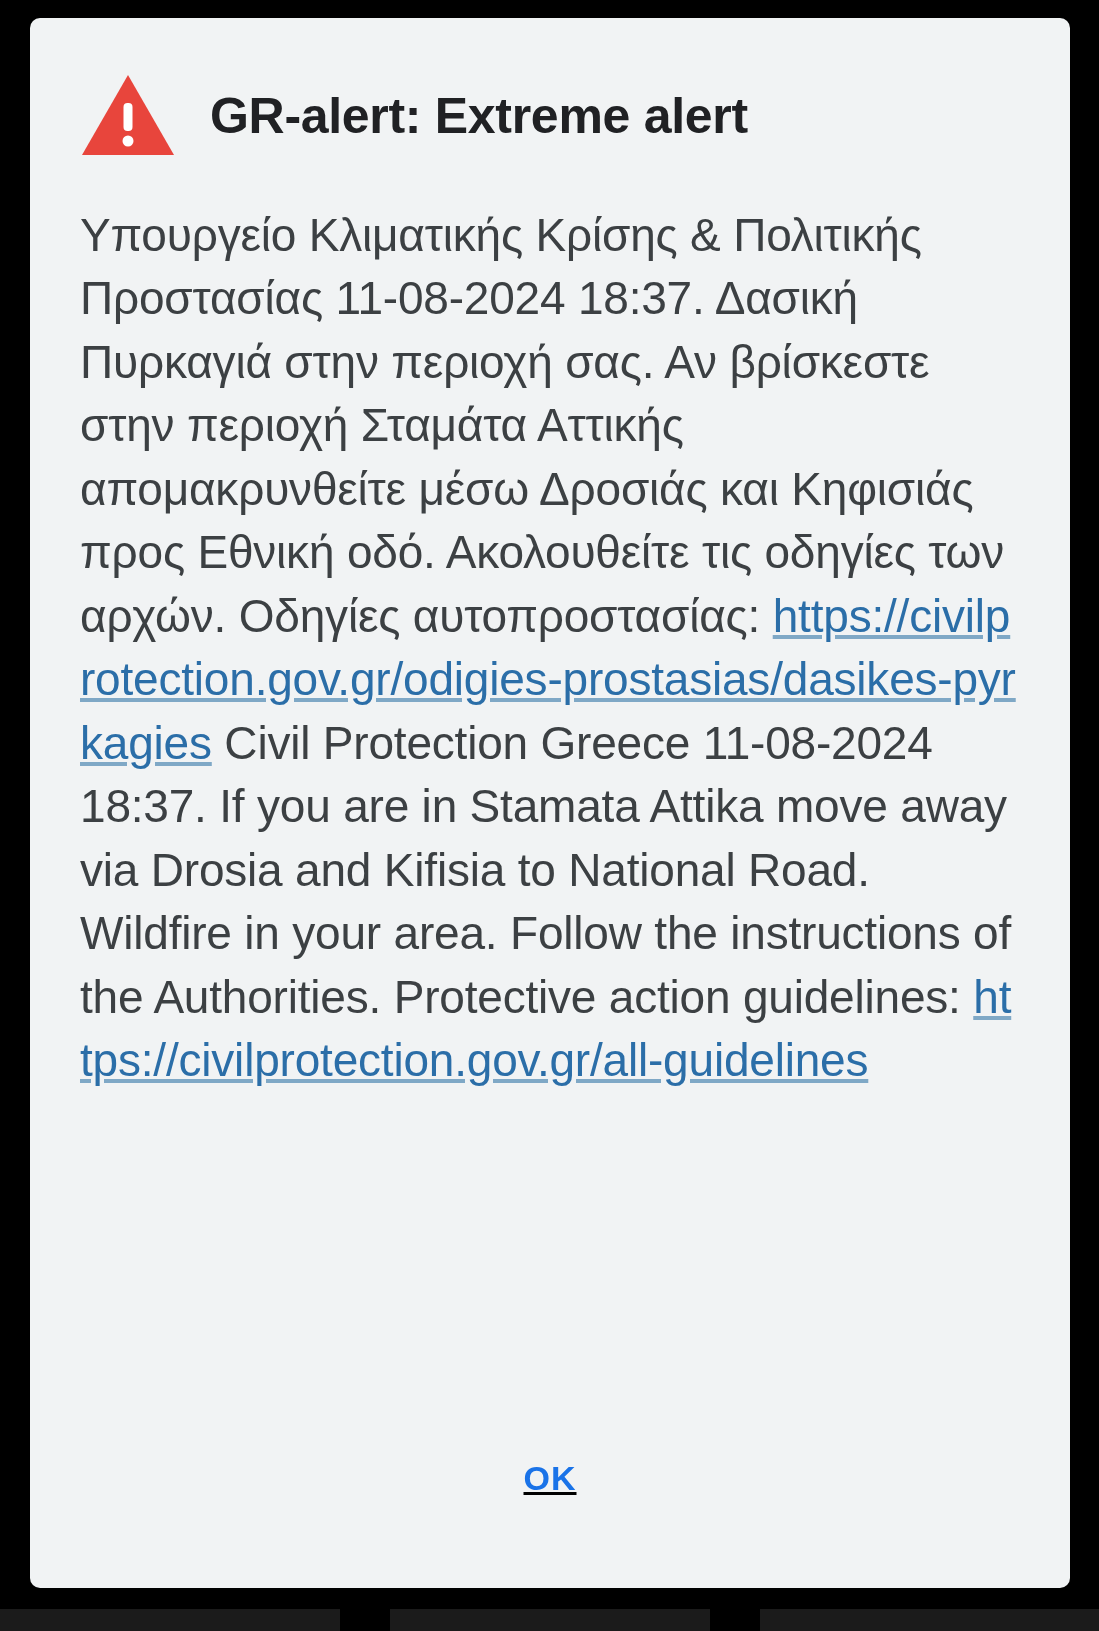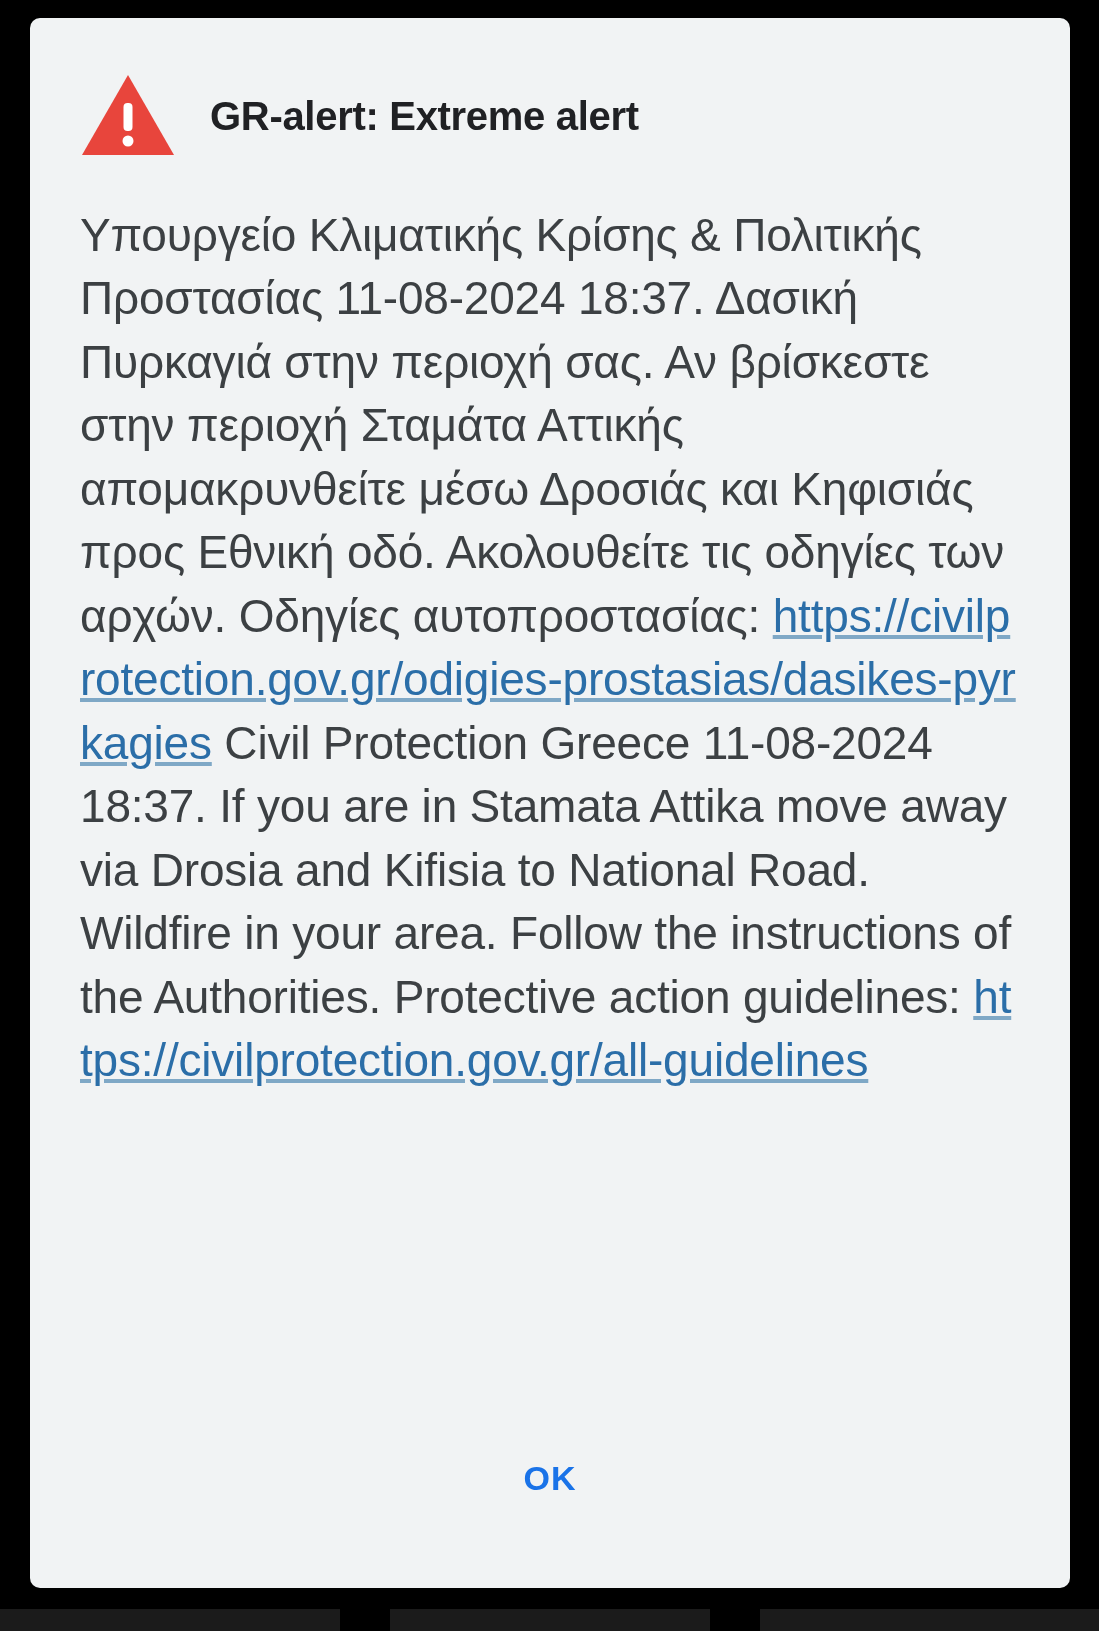--- a/index.html
+++ b/index.html
@@ -39,21 +39,21 @@
     height: 104px;
   }
   .warn-icon {
     width: 96px;
     height: 86px;
     flex: 0 0 auto;
     position: relative;
   }
   .warn-icon svg { display: block; }
   .alert-title {
-    font-size: 40px;
+    font-size: 50px;
     font-weight: bold;
     color: #202124;
     letter-spacing: -0.3px;
     white-space: nowrap;
   }
   .alert-body {
     margin-top: 36px;
     font-size: 46px;
     line-height: 1.38;
     color: #3c4043;
@@ -69,20 +69,21 @@
     word-break: break-all;
   }
   .alert-actions {
     position: absolute;
     left: 0;
     right: 0;
     bottom: 76px;
     display: flex;
     justify-content: center;
     align-items: flex-end;
+    text-decoration: underline;
   }
   .ok-button {
     background: transparent;
     border: none;
     color: #1a73e8;
     font-family: "Liberation Sans", sans-serif;
     font-size: 34px;
     font-weight: bold;
     letter-spacing: 1px;
     padding: 14px 40px;

